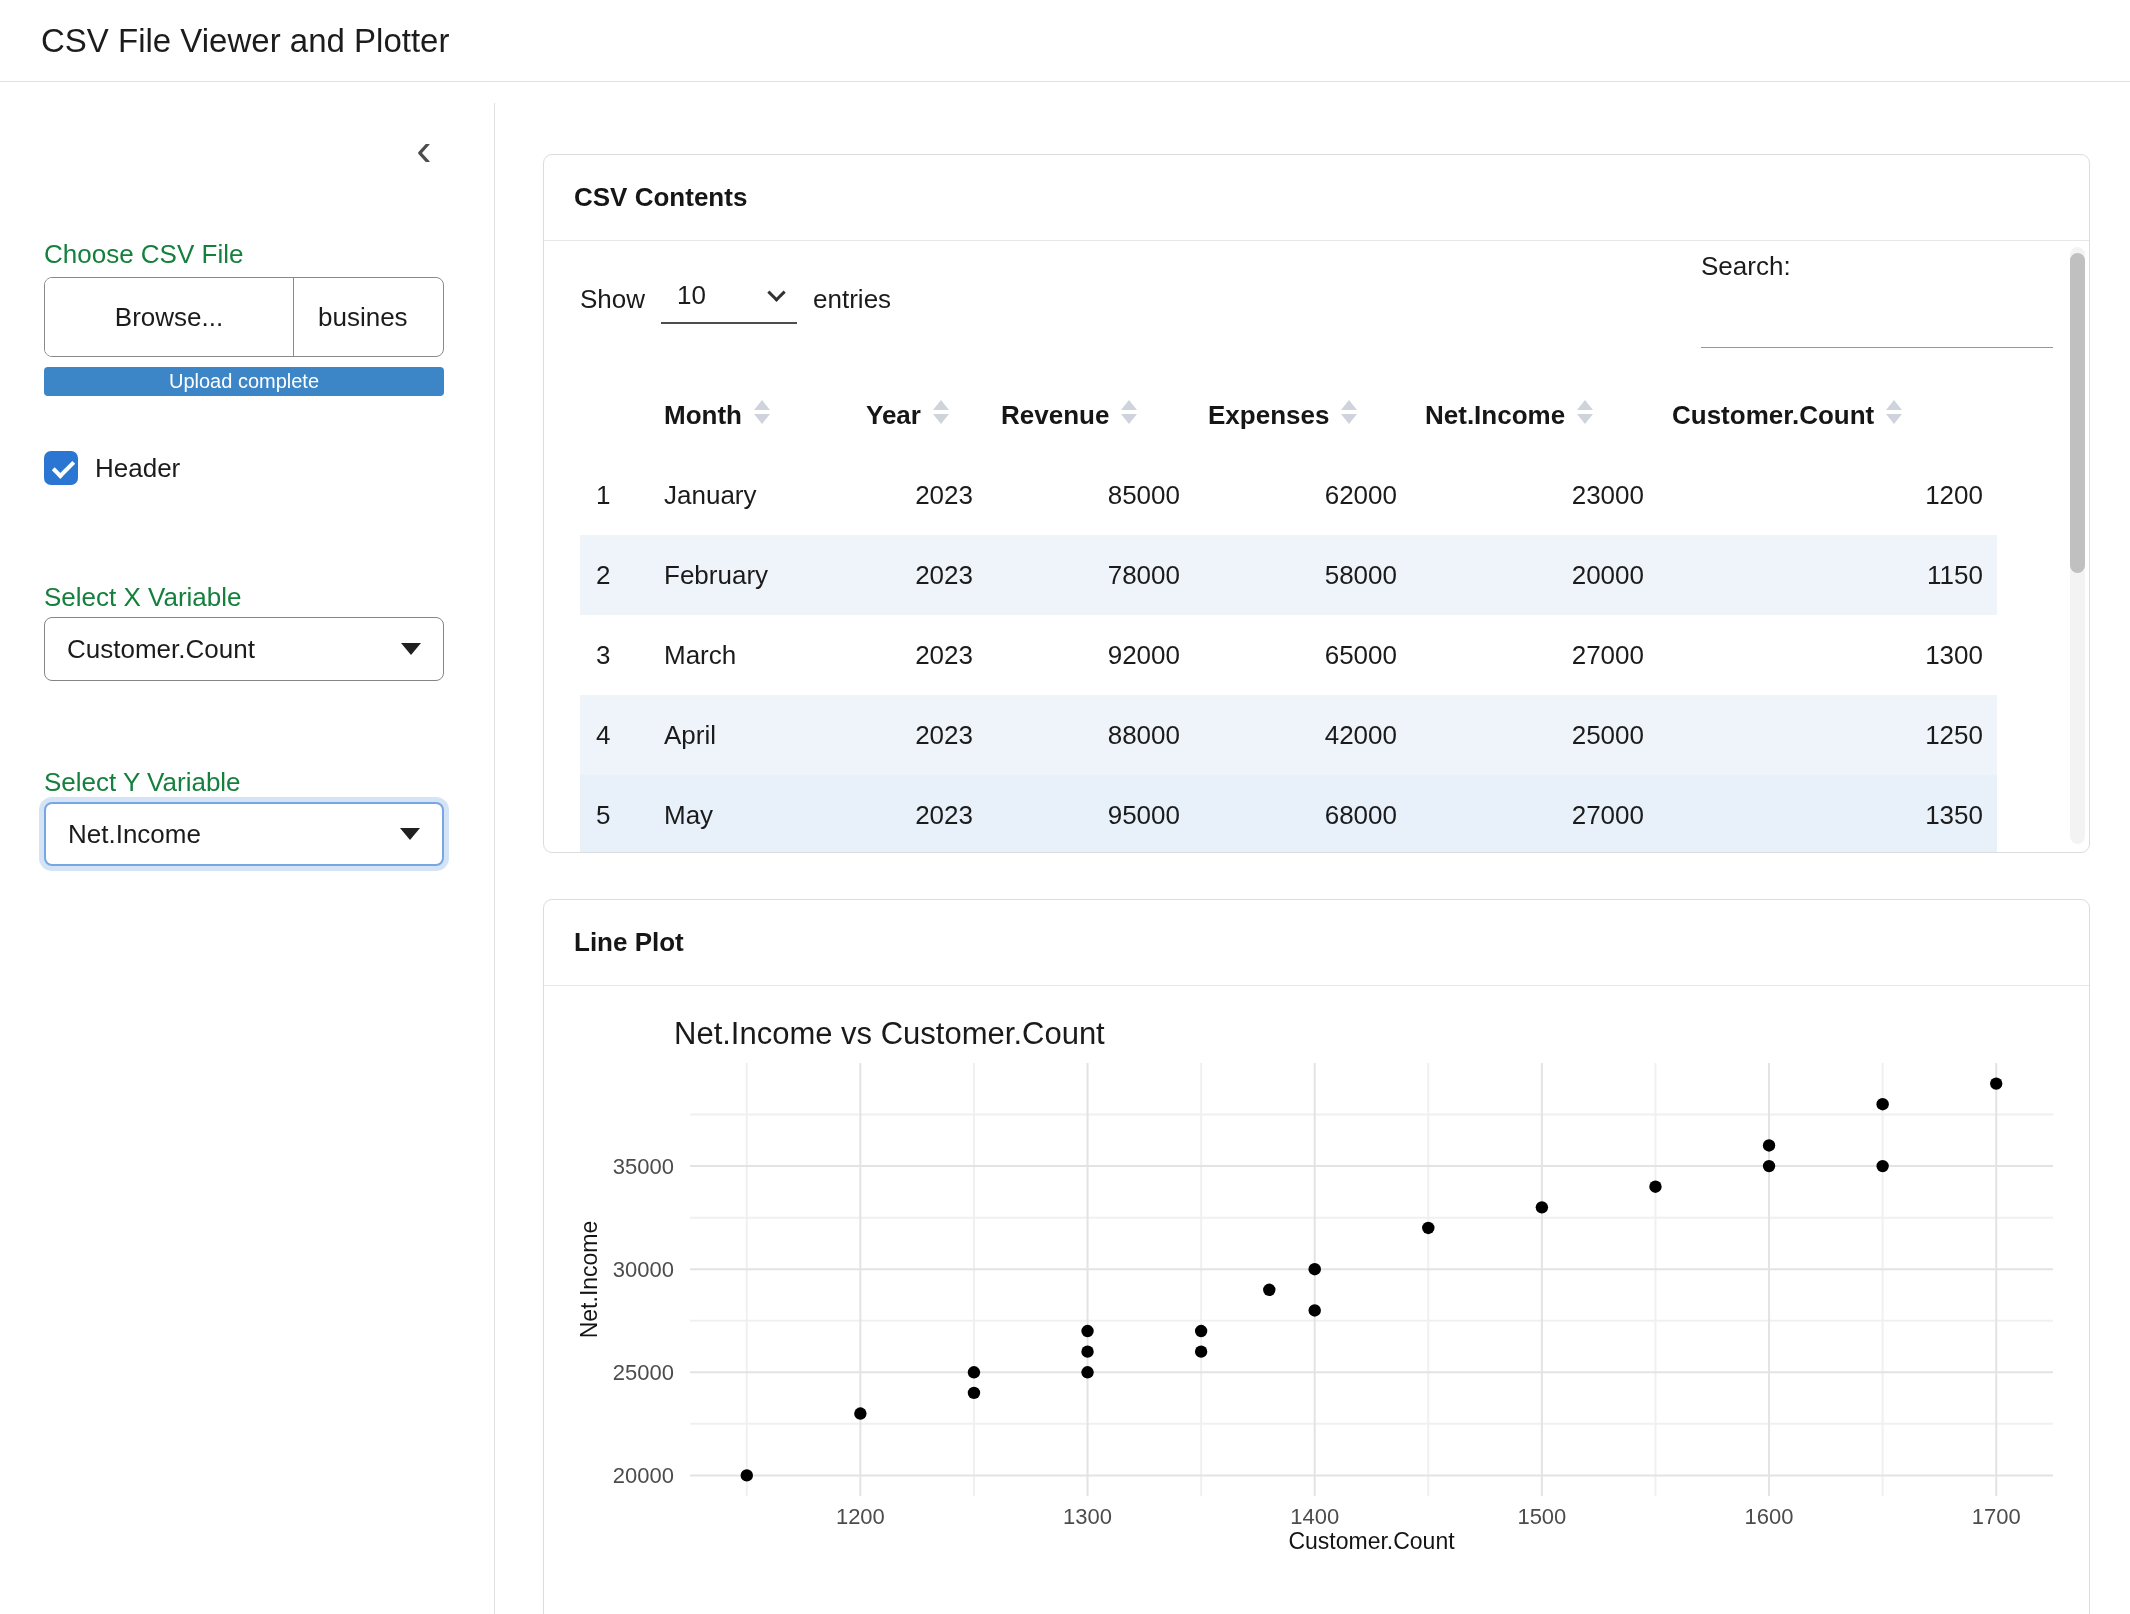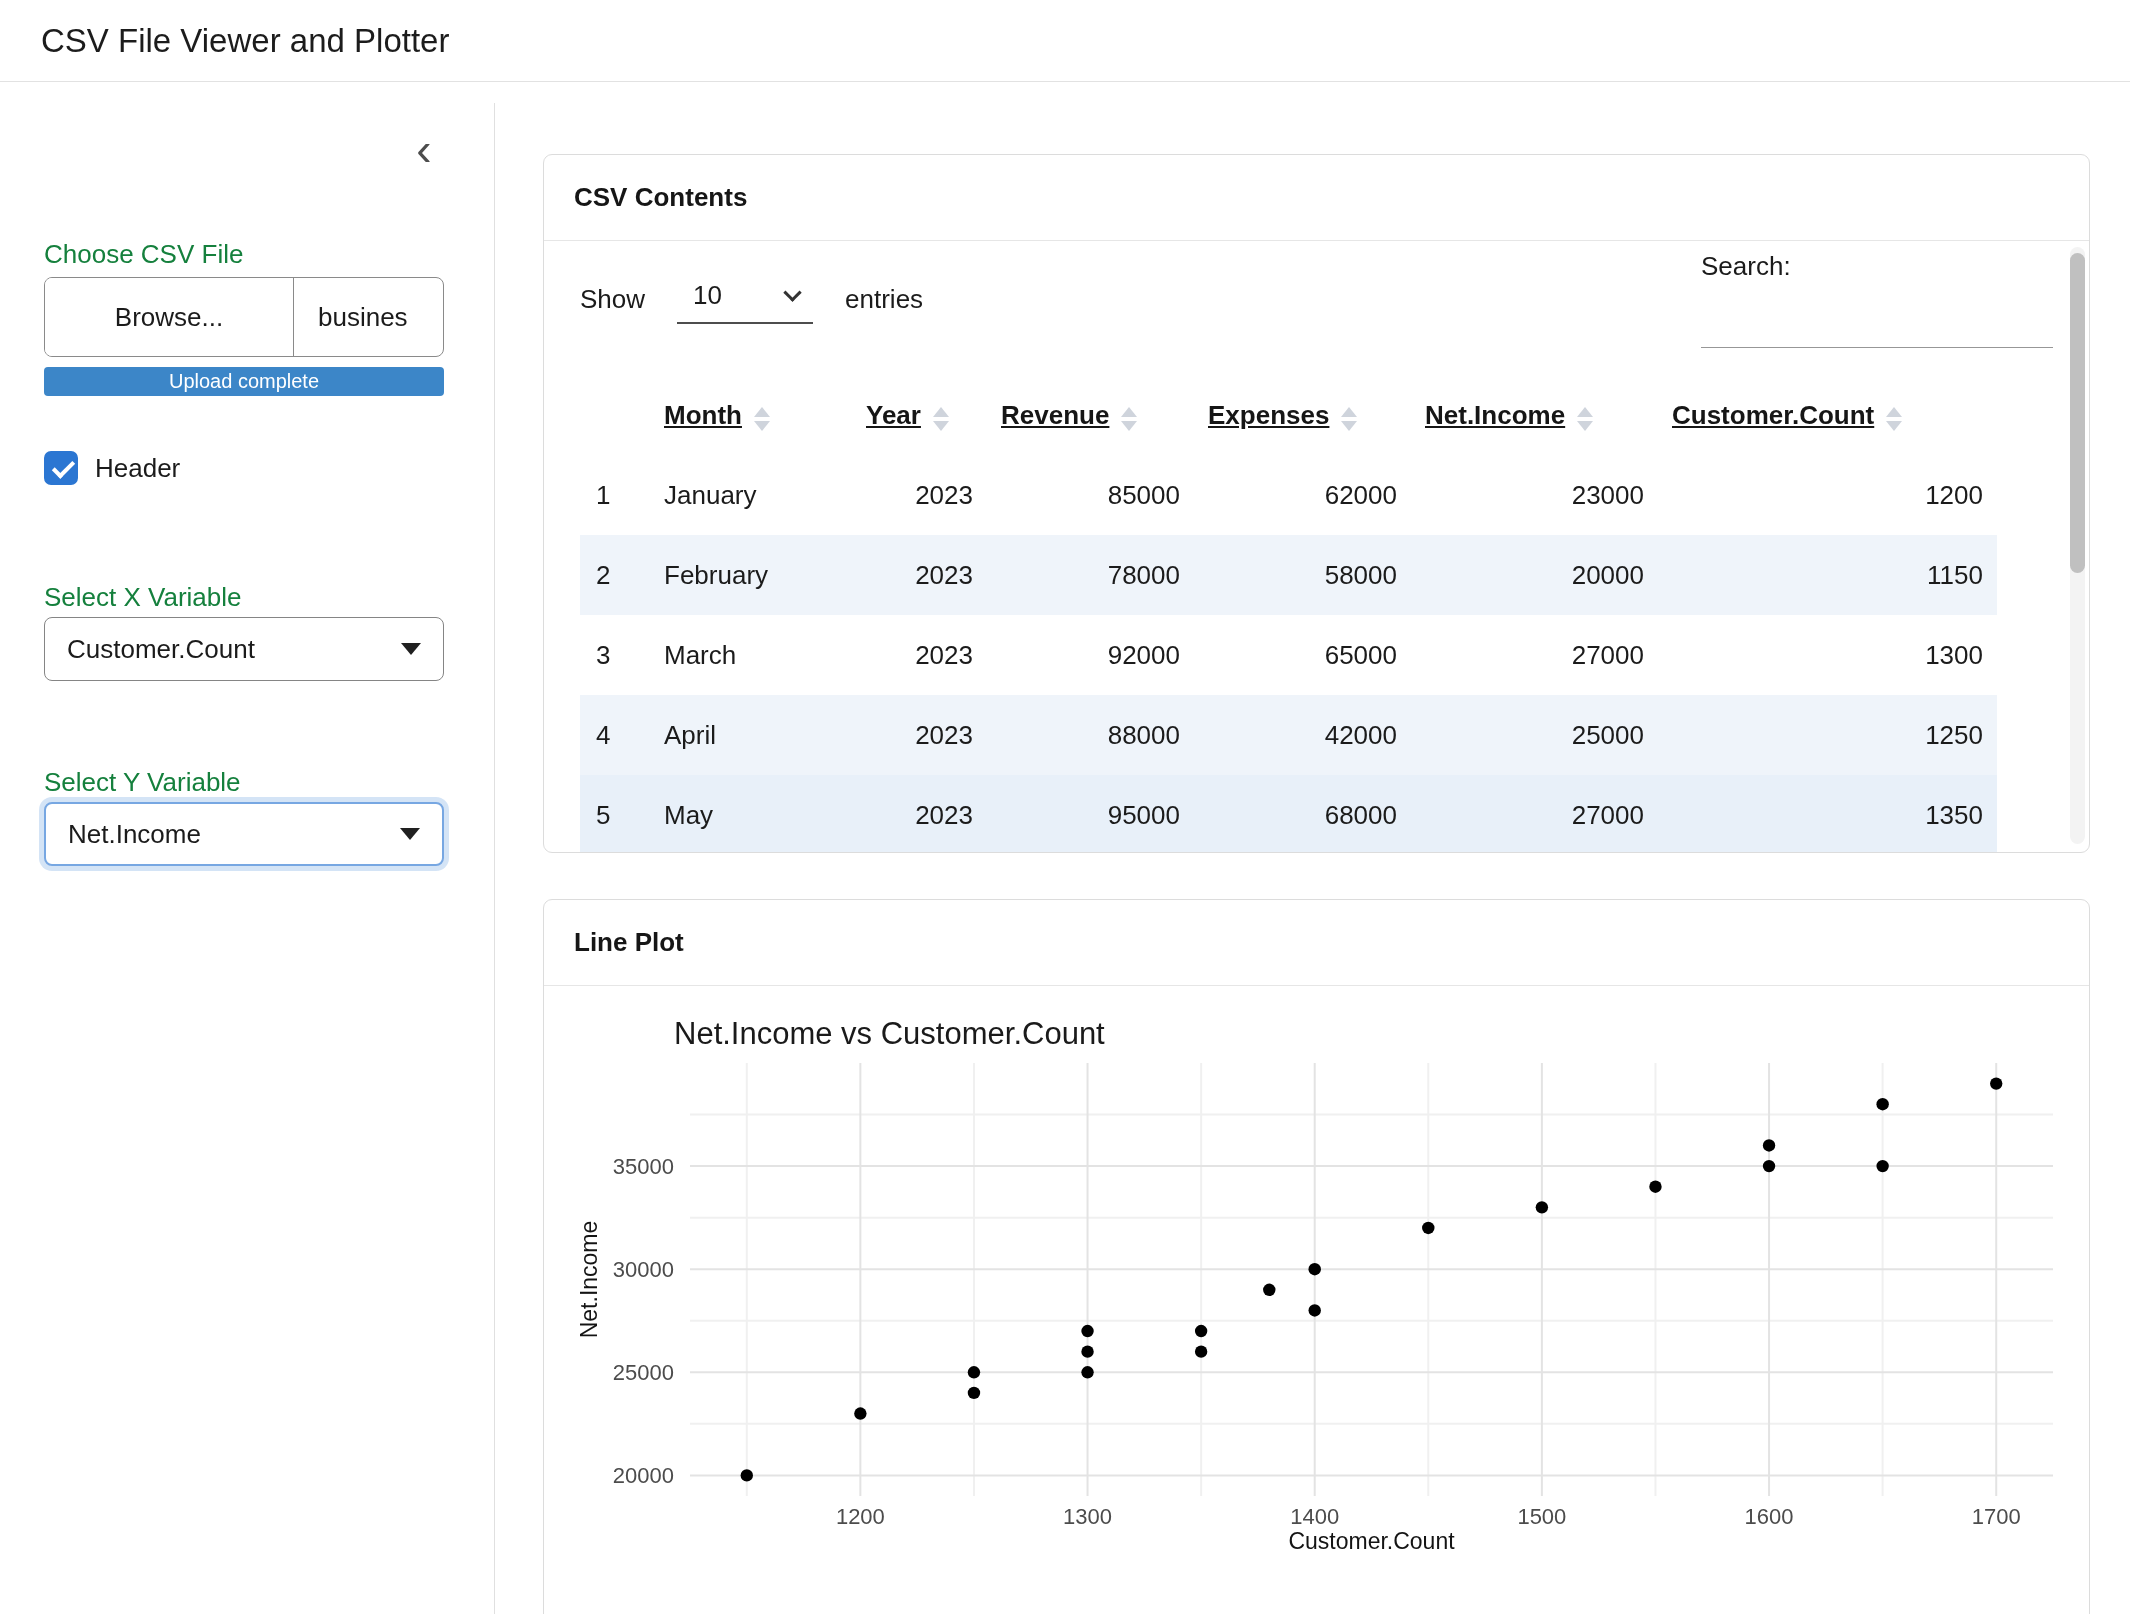--- a/index.html
+++ b/index.html
@@ -95,21 +95,21 @@
   .card-header {
     height:86px; display:flex; align-items:center; padding-left:30px;
     border-bottom:1px solid #e6e6e6; font-size:26px; font-weight:700; color:#161616;
   }
   .card-body { padding:26px 36px 0 36px; }
 
   
   .dt-controls {
     display:flex; justify-content:space-between; align-items:center; height:64px;
   }
-  .dt-length { display:flex; align-items:center; gap:32px; font-size:26px; }
+  .dt-length { display:flex; align-items:center; gap:16px; font-size:26px; }
   .dt-select {
     width:136px; height:50px; display:inline-flex; align-items:center;
     justify-content:space-between; padding:0 14px 6px 16px;
     border-bottom:2px solid #4d4d4d; cursor:pointer;
   }
   .chev {
     width:13px; height:13px; border-right:3px solid #333; border-bottom:3px solid #333;
     transform:rotate(45deg) translate(-2px,-2px);
   }
   .dt-search { display:flex; gap:24px; font-size:26px;flex-direction:column; }
@@ -120,21 +120,21 @@
 
   
   .dt-table {
     margin-top:44px; border-collapse:collapse; table-layout:fixed; width:1417px;
   }
   .dt-table th, .dt-table td {
     height:80px; font-size:26px; padding:0 14px; vertical-align:middle;
     overflow:hidden; white-space:nowrap;
   }
   .dt-table th { text-align:left; font-weight:700; color:#161616; }
-  .th-inner { display:inline-flex; align-items:flex-end; gap:12px; vertical-align:middle;text-decoration:underline; }
+  .th-inner { display:inline-flex; align-items:flex-start; gap:12px; vertical-align:middle; }
   .sort-icons { display:inline-flex; flex-direction:column; gap:4px; }
   .tri { display:block; width:0; height:0; border-left:8px solid transparent; border-right:8px solid transparent; }
   .tri-up   { border-bottom:10px solid #cfd4dc; }
   .tri-down { border-top:10px solid #cfd4dc; }
   td.col-index { padding-left:16px; }
   td.col-text { text-align:left; }
   td.col-num  { text-align:right; }
   tr.stripe { background:#eff4fa; }
   tr.hover  { background:#e8f0f9; }
 

